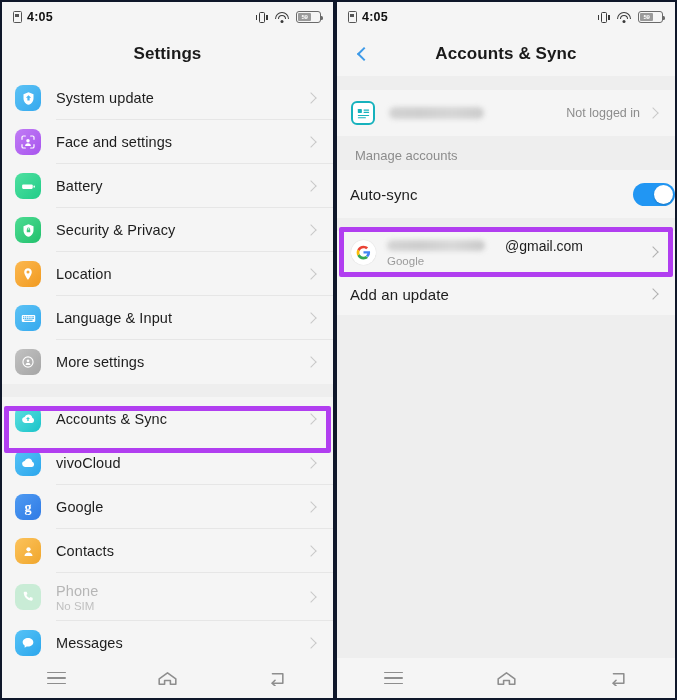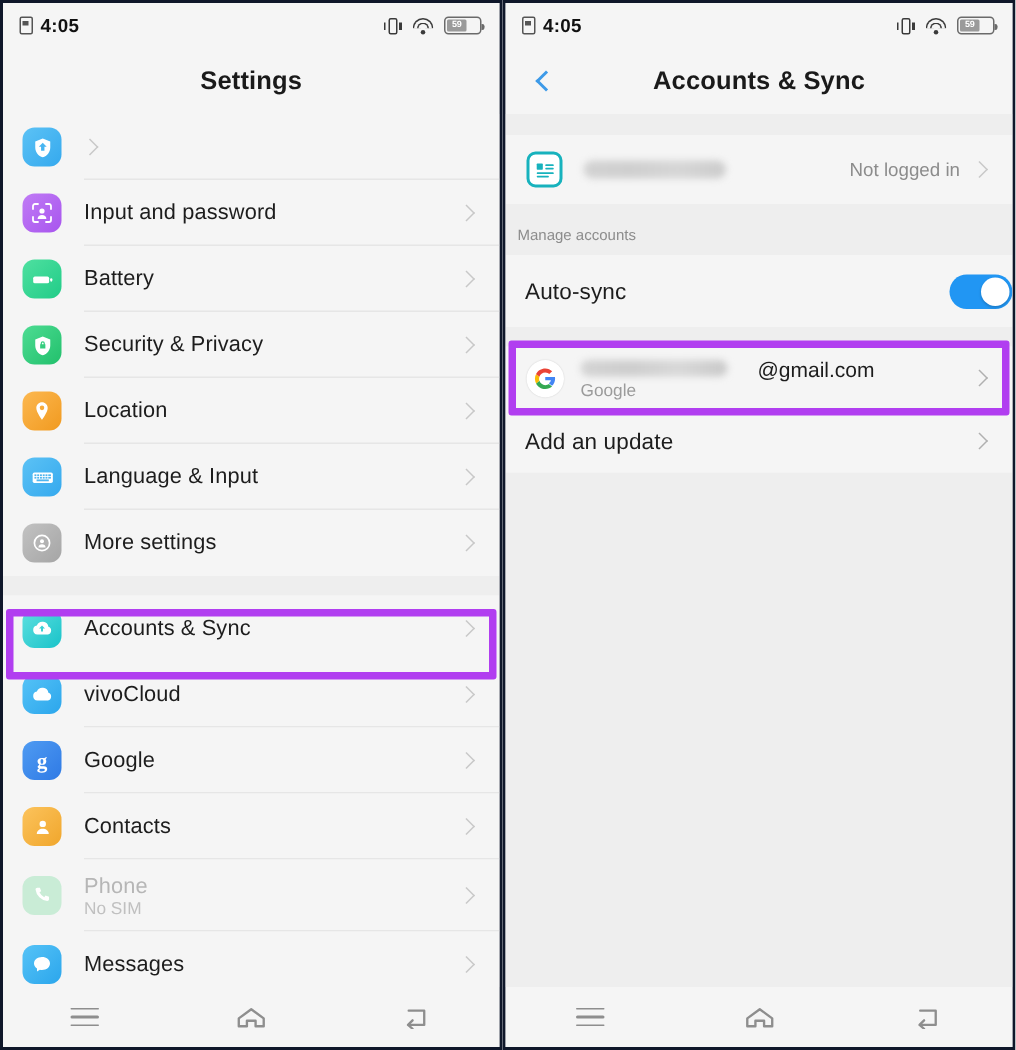--- a/index.html
+++ b/index.html
@@ -114,22 +114,22 @@
   .acct-row { display:flex; align-items:center; height:46px; padding:0 14px 0 14px; background:#f5f5f5; }
   .acct-blur { height:12px; width:95px; border-radius:6px; margin-left:2px;
                background:linear-gradient(90deg,#d2d2d2,#cfcfcf,#d6d6d6,#cccccc);
                filter:blur(2.4px); }
   .acct-status { font-size:12.5px; color:#8c8c8c; margin-right:9px; }
 
   .avatar-card { width:24px; height:24px; border:2.6px solid #17b2bd; border-radius:6px;
                  margin-right:12px; flex:0 0 24px; display:flex; align-items:center; justify-content:center;
                  background:#ffffff; }
 
-  .section-head { height:34px; display:flex; align-items:flex-end; padding:0 0 7px 8px;
-                  font-size:10px; color:#8c8c8c; background:#eeeeee; }
+  .section-head { height:34px; display:flex; align-items:flex-end; padding:0 0 7px 18px;
+                  font-size:13px; color:#8c8c8c; background:#eeeeee; }
 
   .toggle { width:42px; height:23px; border-radius:12px; background:#2196f3;
             position:relative; flex:0 0 42px; }
   .toggle .knob { position:absolute; right:2px; top:2px; width:19px; height:19px;
                   border-radius:50%; background:#fff; box-shadow:0 1px 2px rgba(0,0,0,.2); }
 
   .g-row { display:flex; align-items:center; height:42px; padding:0 14px 0 14px; background:#f5f5f5; }
   .g-logo { width:25px; height:25px; border-radius:50%; background:#fff; margin-right:11px;
             flex:0 0 25px; display:flex; align-items:center; justify-content:center;
             box-shadow:0 0 1px rgba(0,0,0,.18); }
@@ -184,32 +184,33 @@
   </div>
 
   <div class="scroll">
 
     <div class="row sep">
       <div class="appicon" style="background:linear-gradient(135deg,#5cc2f5,#35a9ee);">
         <svg width="15" height="15" viewBox="0 0 24 24">
             <path fill="#fff" d="M12 2 4 5.2v6.4c0 5 3.4 9.3 8 10.4 4.6-1.1 8-5.4 8-10.4V5.2L12 2zm0 4.6 4.2 4.2h-2.4v4.3h-3.6v-4.3H7.8L12 6.6z"></path>
           </svg>
       </div>
+      <div class="row-label">System update</div>
       <div class="chev-r"></div>
     </div>
 
     <div class="row sep">
       <div class="appicon" style="background:linear-gradient(135deg,#c07bf5,#a855ee);">
         <svg width="16" height="16" viewBox="0 0 24 24">
           <path fill="none" stroke="#fff" stroke-width="1.8" stroke-linecap="round" d="M3 8V5a2 2 0 0 1 2-2h3M21 8V5a2 2 0 0 0-2-2h-3M3 16v3a2 2 0 0 0 2 2h3M21 16v3a2 2 0 0 1-2 2h-3"></path>
           <circle cx="12" cy="10" r="2.6" fill="#fff"></circle>
           <path fill="#fff" d="M7.6 18c0-2.4 2-4 4.4-4s4.4 1.6 4.4 4H7.6z"></path>
         </svg>
       </div>
-      <div class="row-label">Input and password</div>
+      <div class="row-label">Face and settings</div>
       <div class="chev-r"></div>
     </div>
 
     <div class="row sep">
       <div class="appicon" style="background:linear-gradient(135deg,#4fe0a0,#21cc88);">
         <svg width="17" height="17" viewBox="0 0 24 24">
             <rect x="3" y="9" width="15" height="6.4" rx="1.6" fill="#fff"></rect>
             <rect x="19" y="10.6" width="2" height="3.2" rx="1" fill="#fff"></rect>
           </svg>
       </div>

